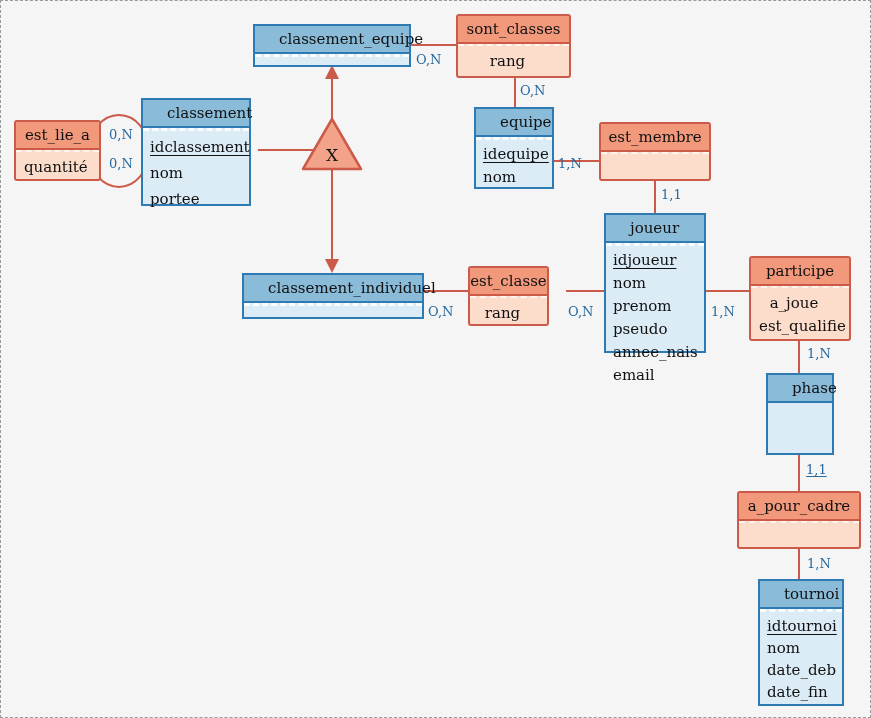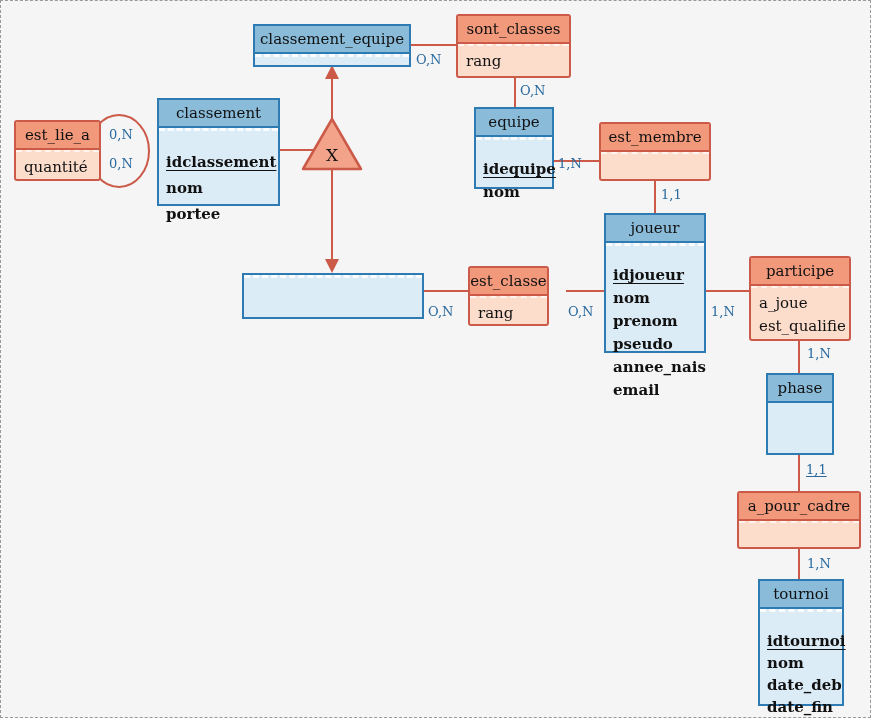--- a/index.html
+++ b/index.html
@@ -17,34 +17,34 @@
   }
   svg.wires{position:absolute;left:0;top:0;z-index:1;}
   .entity,.rel{position:absolute;z-index:2;font-size:15px;color:#111;}
   .entity{
     background:var(--entityBody,#dcecf7);
     border:2px solid var(--entityBorder,#2d7bb2);
   }
   .entity .e-header{
     background:var(--entityHeader,#8abbd9);
     border-bottom:2px solid var(--entityBorder,#2d7bb2);
-    height:28px;line-height:26px;text-align:center;
+    height:28px;line-height:26px;padding-left:24px;
   }
-  .entity .e-body{border-top:3px dashed rgba(255,255,255,.85);padding:18px 7px 0 7px;font-weight:bold;}
+  .entity .e-body{border-top:3px dashed rgba(255,255,255,.85);padding:3px 7px 0 7px;}
   .rel{
     background:var(--relBody,#fcdccb);
     border:2px solid var(--relBorder,#cb5a49);
     border-radius:3px;overflow:hidden;
   }
   .rel .r-header{
     background:var(--relHeader,#f2997c);
     border-bottom:2px solid var(--relBorder,#cb5a49);
     height:28px;line-height:26px;text-align:center;
   }
-  .rel .r-body{border-top:2px dashed rgba(255,255,255,.7);padding:2px 20px 0 8px;}
+  .rel .r-body{border-top:2px dashed rgba(255,255,255,.7);padding:2px 20px 0 8px;text-align:center;}
   .attr{white-space:nowrap;}
   .u-solid{text-decoration:underline;text-underline-offset:3px;}
   .u-dashed{text-decoration:underline dashed;text-underline-offset:3px;}
   .card{
     position:absolute;z-index:3;font-size:13px;
     color:var(--cardColor,#2a6a9f);white-space:nowrap;
   }
   .card.u{text-decoration:underline;text-underline-offset:2px;}
   .lh22{line-height:22px;} .lh23{line-height:23px;} .lh26{line-height:26px;}
 </style>
@@ -69,21 +69,21 @@
       <line x1="798" y1="340" x2="798" y2="374"></line>
       <line x1="798" y1="454" x2="798" y2="492"></line>
       <line x1="798" y1="548" x2="798" y2="580"></line>
     </g>
     <polygon points="331,64 324,78 338,78" fill="#cb5a49"></polygon>
     <polygon points="331,272 324,258 338,258" fill="#cb5a49"></polygon>
     <polygon points="331,118 302,168 360,168" fill="#f2a389" stroke="#cb5a49" stroke-width="2.5" stroke-linejoin="round"></polygon>
     <text x="331" y="160" text-anchor="middle" font-size="17" font-family="DejaVu Serif, Liberation Serif, serif" fill="#111">X</text>
   </svg>
 
-  <div class="entity" style="left:156px;top:97px;width:123px;height:108px">
+  <div class="entity" style="left:140px;top:97px;width:110px;height:108px">
     <div class="e-header">classement</div>
     <div class="e-body lh26">
       <div class="attr"><span class="u-solid">idclassement</span></div>
       <div class="attr"><span>nom</span></div>
       <div class="attr"><span>portee</span></div>
     </div>
   </div>
 
   <div class="entity" style="left:252px;top:23px;width:158px;height:43px">
     <div class="e-header">classement_equipe</div>
@@ -104,20 +104,21 @@
       <div class="attr"><span class="u-solid">idjoueur</span></div>
       <div class="attr"><span>nom</span></div>
       <div class="attr"><span>prenom</span></div>
       <div class="attr"><span>pseudo</span></div>
       <div class="attr"><span>annee_nais</span></div>
       <div class="attr"><span>email</span></div>
     </div>
   </div>
 
   <div class="entity" style="left:241px;top:272px;width:182px;height:46px">
+    <div class="e-header">classement_individuel</div>
     <div class="e-body" style="height:11px"></div>
   </div>
 
   <div class="entity" style="left:765px;top:372px;width:68px;height:82px">
     <div class="e-header">phase</div>
   </div>
 
   <div class="entity" style="left:757px;top:578px;width:86px;height:127px">
     <div class="e-header">tournoi</div>
     <div class="e-body lh22">

